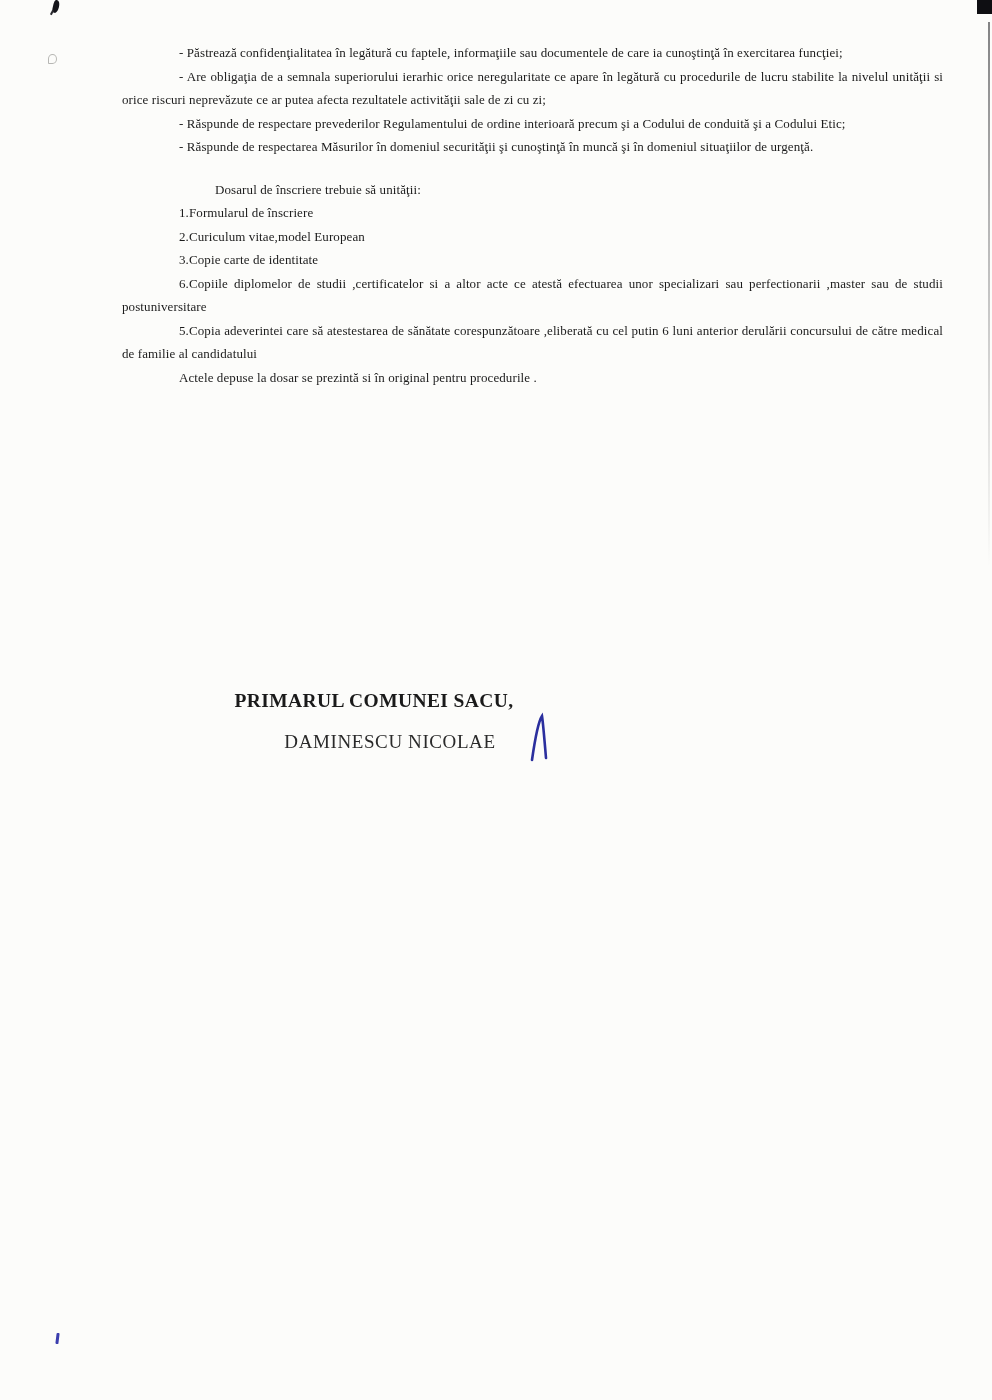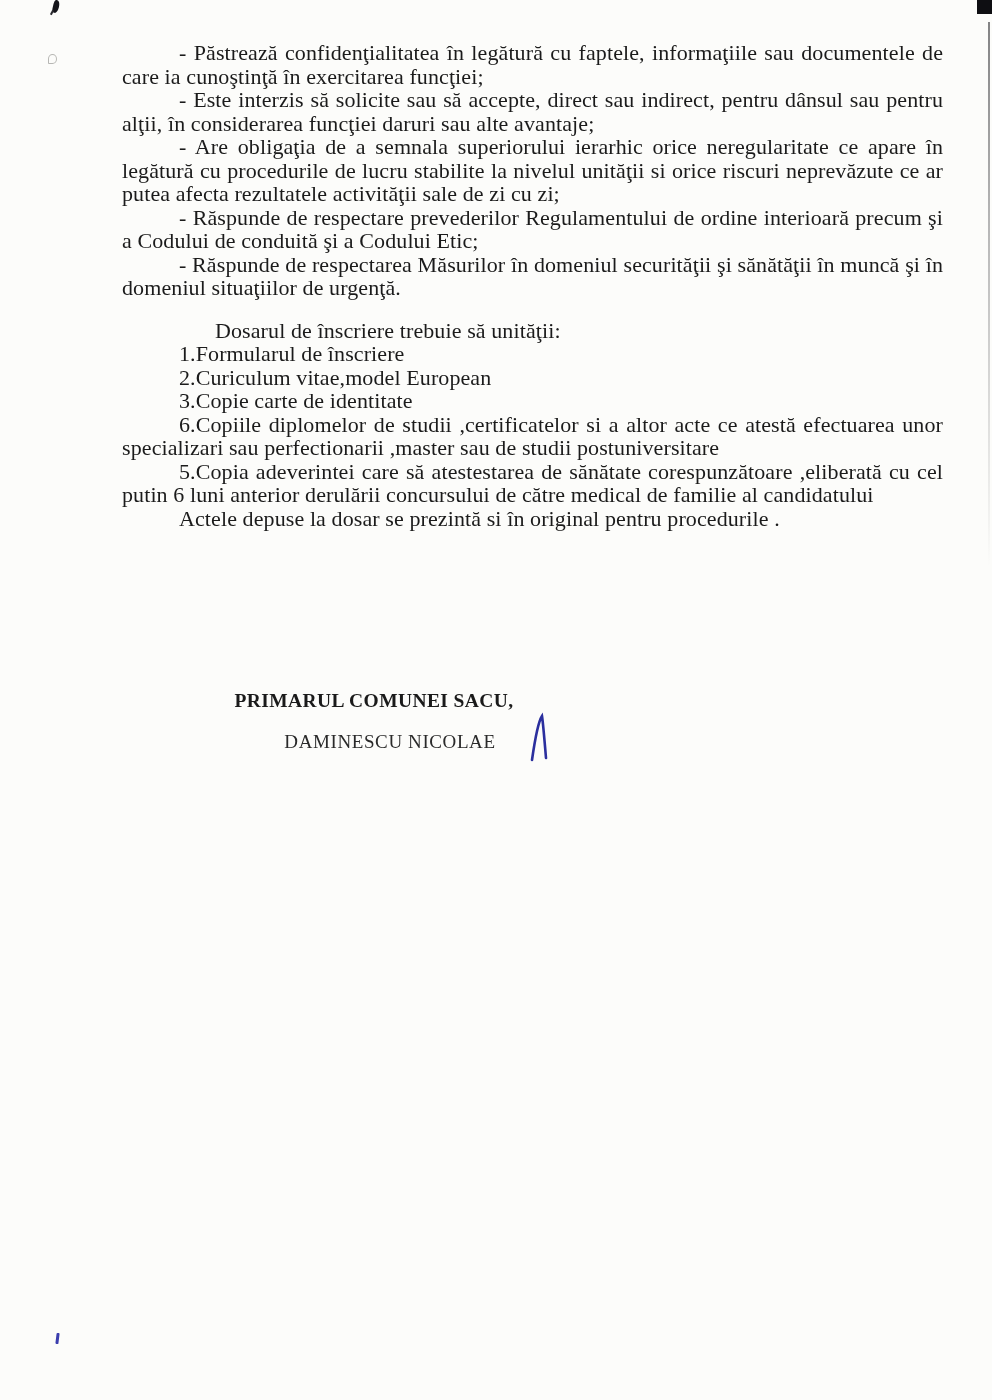--- a/index.html
+++ b/index.html
@@ -12,21 +12,21 @@
     position: relative;
     width: 992px; height: 1400px;
     background: #fcfcfa;
     overflow: hidden;
     color: #1b1b1b;
   }
   .content {
     position: absolute;
     left: 122px; top: 41px;
     width: 821px;
-    font-size: 22px;
+    font-size: 13px;
     line-height: 23.5px;
     text-align: justify;
     letter-spacing: 0.1px;
   }
   .content p { margin: 0; }
   p.para { text-indent: 57px; }
   p.section-heading { text-indent: 93px; margin-top: 19px; }
   p.list-item { text-indent: 57px; }
   p.list-item.item-6 { text-indent: 63px; }
   p.closing { text-indent: 57px; }
@@ -103,24 +103,23 @@
     border-radius: 1px;
   }
 </style>
 </head>
 <body>
 
 <div class="page">
 
   <div class="content">
     <p class="para">- Păstrează confidenţialitatea în legătură cu faptele, informaţiile sau documentele de care ia cunoştinţă în exercitarea funcţiei;</p>
-    <p class="para">- Este interzis să solicite sau să accepte, direct sau indirect, pentru dânsul sau pentru alţii, în considerarea funcţiei daruri sau alte avantaje;</p>
     <p class="para">- Are obligaţia de a semnala superiorului ierarhic orice neregularitate ce apare în legătură cu procedurile de lucru stabilite la nivelul unităţii si orice riscuri neprevăzute ce ar putea afecta rezultatele activităţii sale de zi cu zi;</p>
     <p class="para">- Răspunde de respectare prevederilor Regulamentului de ordine interioară precum şi a Codului de conduită şi a Codului Etic;</p>
-    <p class="para">- Răspunde de respectarea Măsurilor în domeniul securităţii şi sănătăţii în muncă şi în domeniul situaţiilor de urgenţă.</p>
+    <p class="para">- Răspunde de respectarea Măsurilor în domeniul securităţii şi cunoştinţă în muncă şi în domeniul situaţiilor de urgenţă.</p>
 
     <p class="section-heading">Dosarul de înscriere trebuie să unităţii:</p>
     <p class="list-item">1.Formularul de înscriere</p>
     <p class="list-item">2.Curiculum vitae,model European</p>
     <p class="list-item">3.Copie carte de identitate</p>
     <p class="list-item">6.Copiile diplomelor de studii ,certificatelor si a altor acte ce atestă efectuarea unor specializari sau perfectionarii ,master sau de studii postuniversitare</p>
     <p class="list-item">5.Copia adeverintei care să  atestestarea de sănătate corespunzătoare ,eliberată cu cel putin 6 luni anterior derulării concursului de către medical de familie al candidatului</p>
 
     <p class="closing">Actele depuse la dosar se prezintă si în original pentru procedurile .</p>
   </div>

